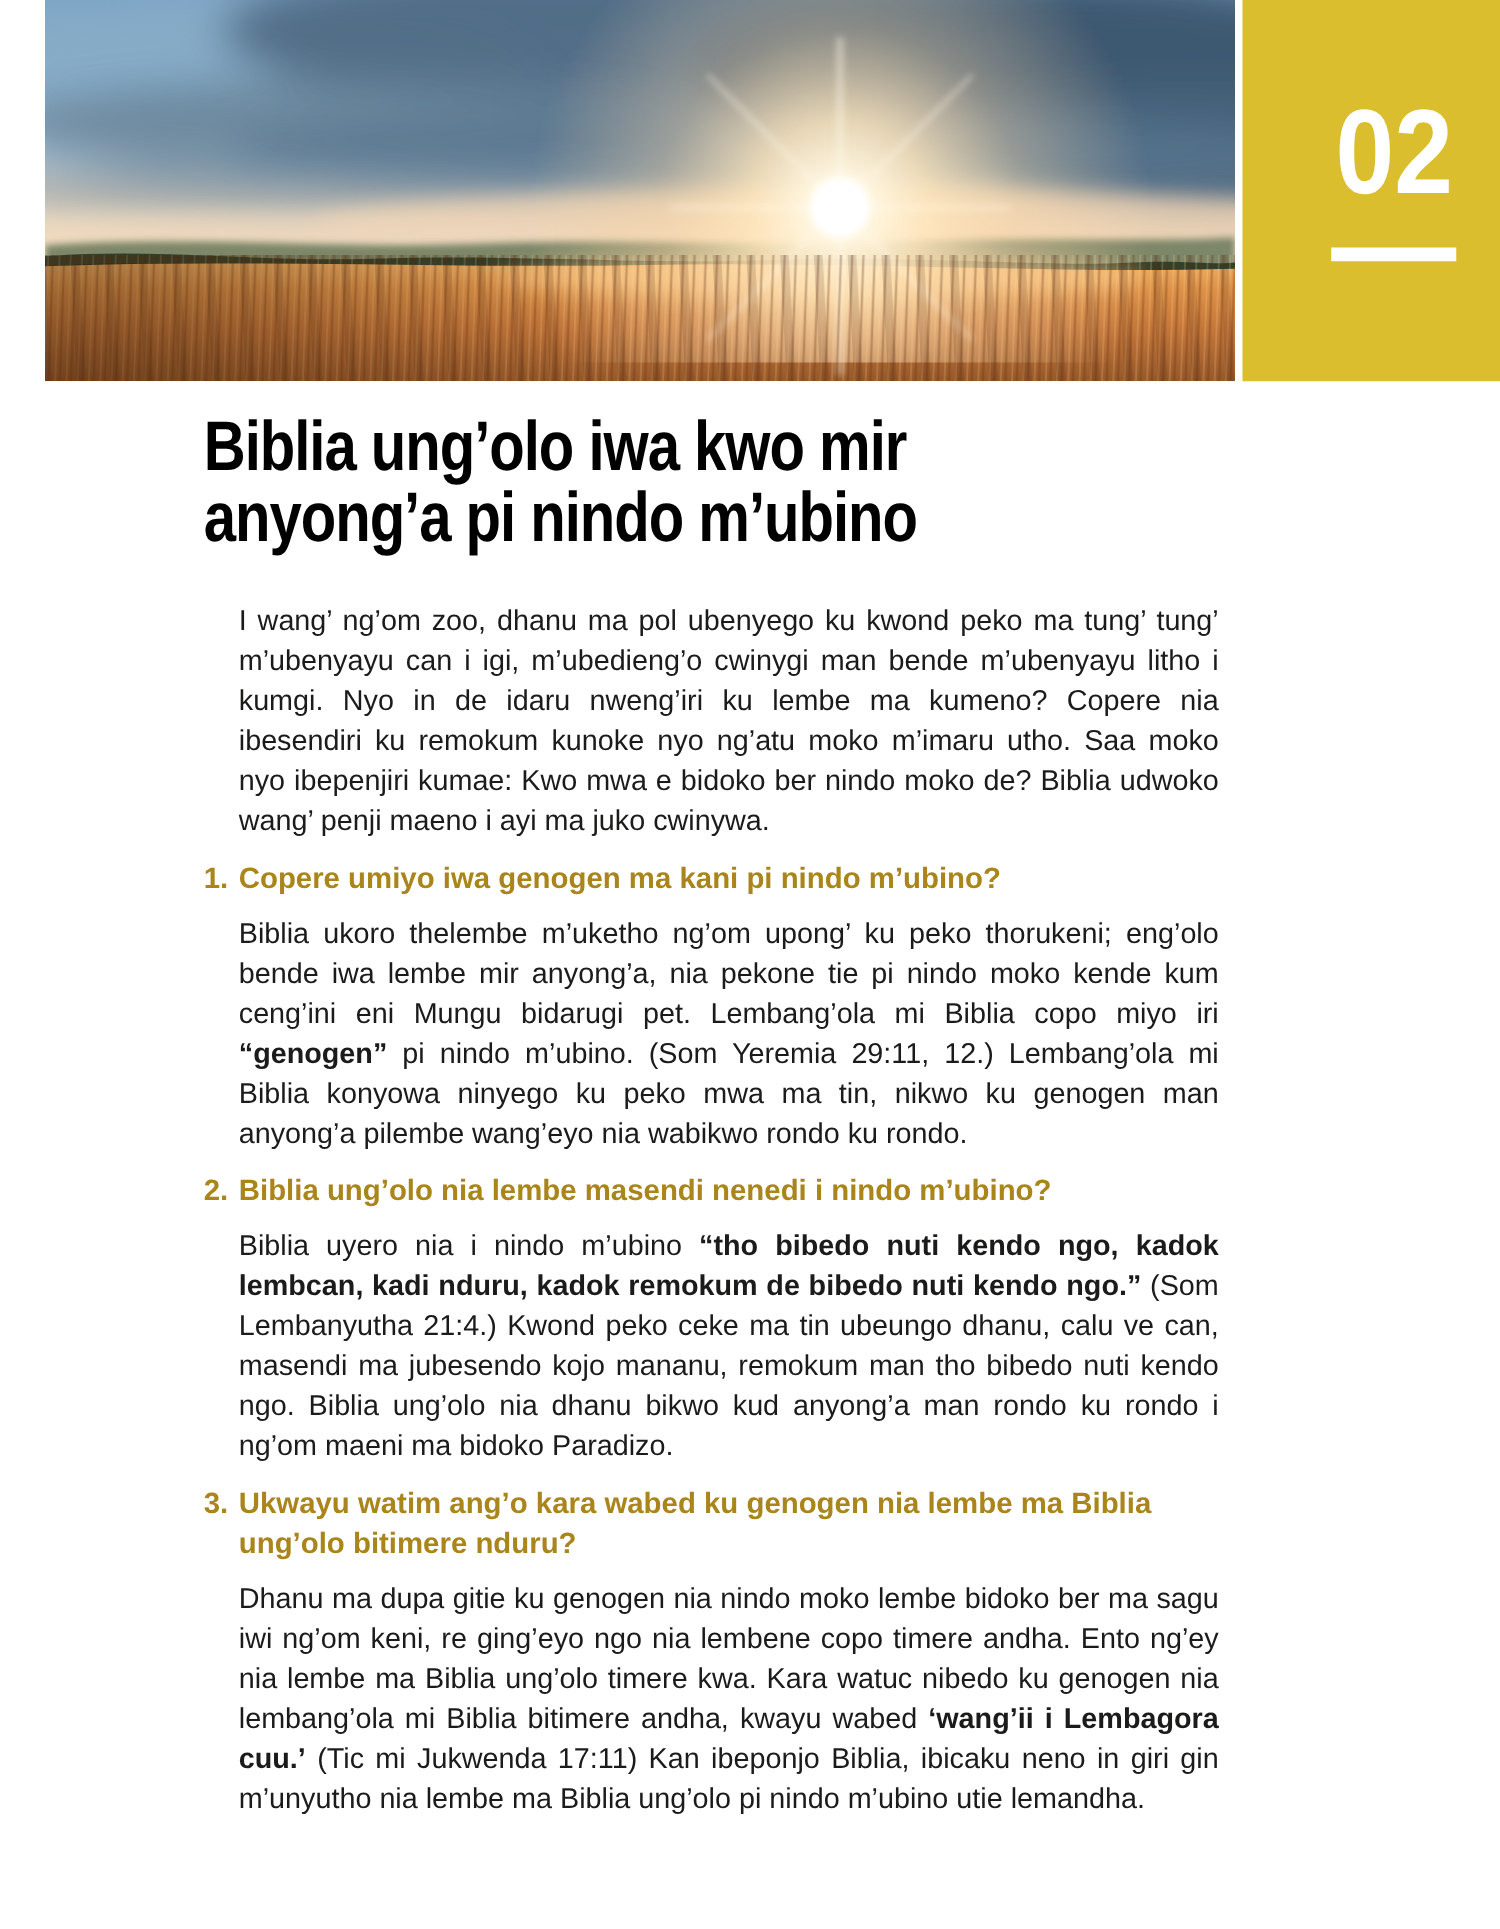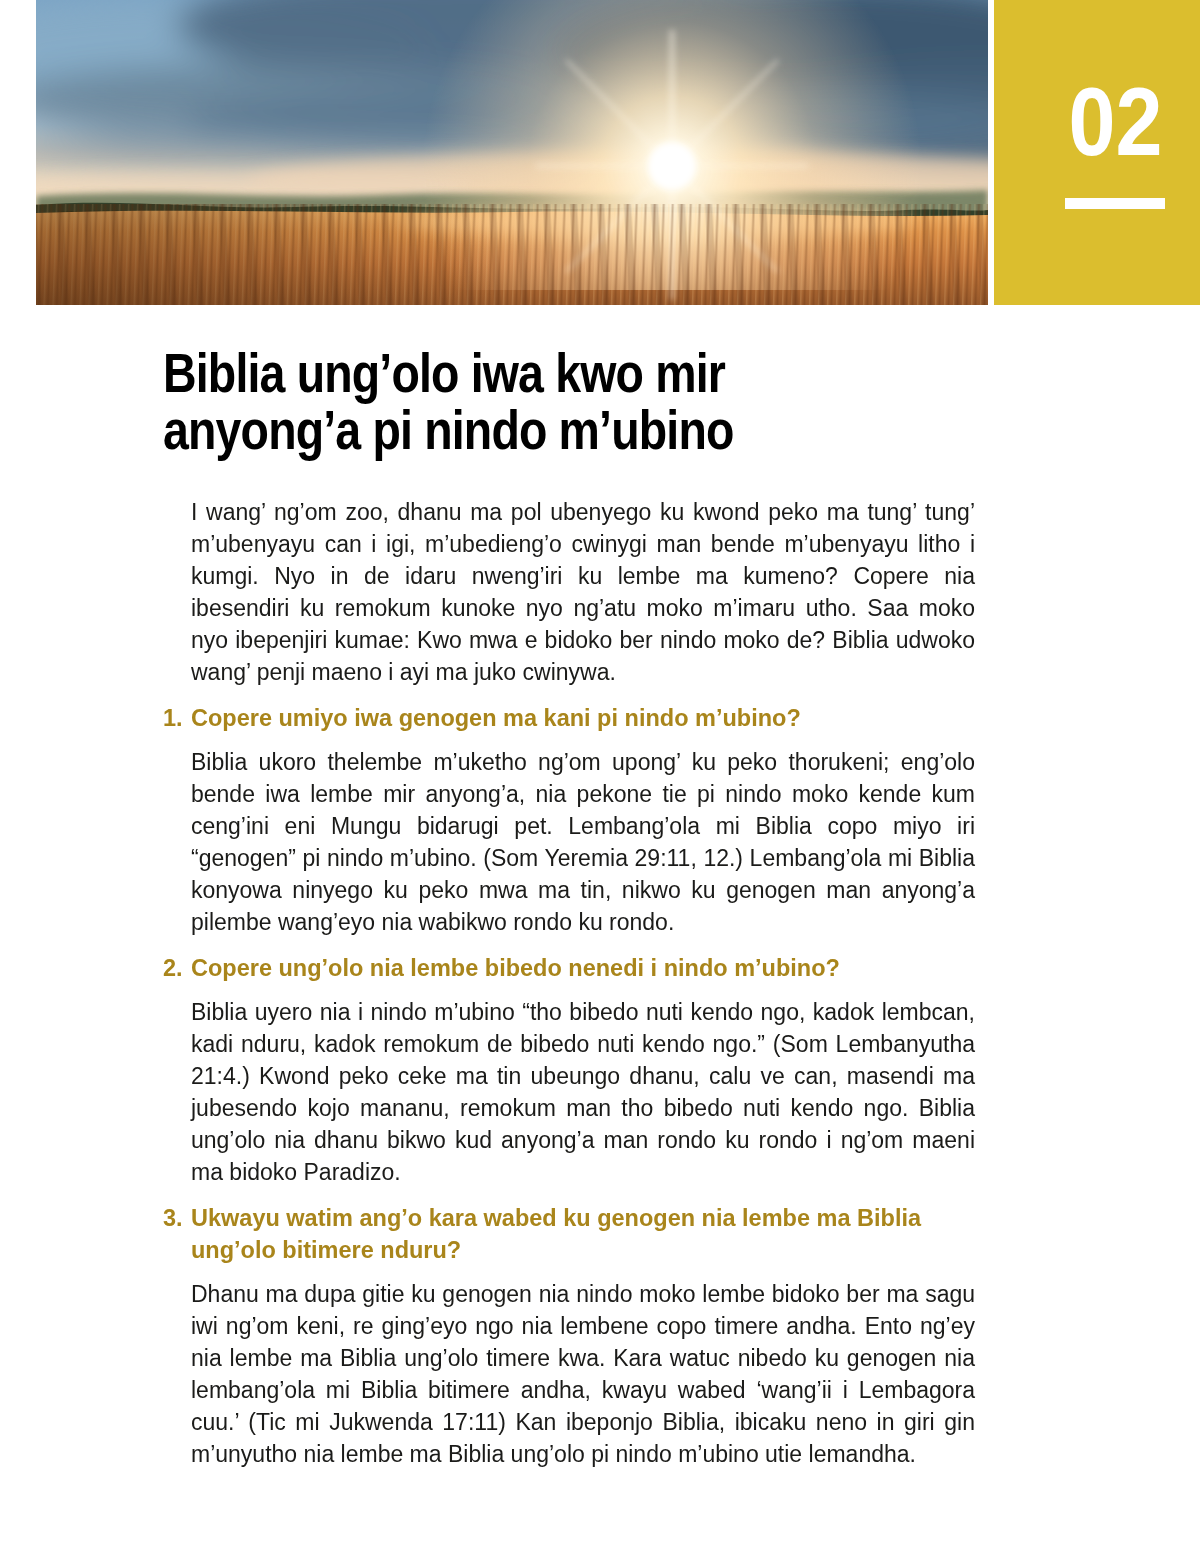--- a/index.html
+++ b/index.html
@@ -18,31 +18,31 @@
     display:flex; flex-direction:column; align-items:center;
   }
   .chapter-number {
     margin-top:74px; font-size:96px; line-height:96px; font-weight:bold;
     color:var(--chapter-text,#ffffff); transform:scaleX(0.88); transform-origin:50% 50%;
   }
   .chapter-underline {
     margin-top:28px; width:100px; height:11px; background:var(--chapter-text,#ffffff);
   }
   
-  .content { position:absolute; top:305px; left:163px; width:812px; padding-top:39px; }
+  .content { position:absolute; top:289px; left:163px; width:812px; padding-top:39px; }
   .title {
     margin:0 0 38px 0; font-size:56px; line-height:57px; font-weight:bold;
     letter-spacing:-1px; color:var(--title-color,#000000);
   }
   .title-line { display:block; transform:scaleX(0.83); transform-origin:0 50%; white-space:nowrap; }
   .body-par {
     margin:12px 0 0 28px; font-size:23px; line-height:32px; text-align:justify;
     color:var(--body-text,#1b1b19);
   }
-  .body-par b { font-weight:normal; }
+  .body-par b { font-weight:bold; }
   .question {
     margin:14px 0 9px 0; padding-left:28px; font-size:23.5px; line-height:32px;
     font-weight:bold; color:var(--heading,#a9851b);
   }
   .q-num { display:inline-block; width:28px; margin-left:-28px; }
 </style>
 </head>
 <body>
 
 <div class="page">
@@ -148,21 +148,21 @@
 
     <section>
       <h2 class="question">
         <span class="q-num">1.</span><span class="q-text">Copere umiyo iwa genogen ma kani pi nindo m’ubino?</span>
       </h2>
       <p class="body-par"><span>Biblia ukoro thelembe m’uketho ng’om upong’ ku peko thorukeni; eng’olo bende iwa lembe mir anyong’a, nia pekone tie pi nindo moko kende kum ceng’ini eni Mungu bidarugi pet. Lembang’ola mi Biblia copo miyo iri </span><b>“genogen”</b><span> pi nindo m’ubino. (Som Yeremia 29:11, 12.) Lembang’ola mi Biblia konyowa ninyego ku peko mwa ma tin, nikwo ku genogen man anyong’a pilembe wang’eyo nia wabikwo rondo ku rondo.</span></p>
     </section>
 
     <section>
       <h2 class="question">
-        <span class="q-num">2.</span><span class="q-text">Copere ung’olo nia lembe bibedo nenedi i nindo m’ubino?</span>
+        <span class="q-num">2.</span><span class="q-text">Biblia ung’olo nia lembe masendi nenedi i nindo m’ubino?</span>
       </h2>
       <p class="body-par"><span>Biblia uyero nia i nindo m’ubino </span><b>“tho bibedo nuti kendo ngo, kadok lembcan, kadi nduru, kadok remokum de bibedo nuti kendo ngo.”</b><span> (Som Lembanyutha 21:4.) Kwond peko ceke ma tin ubeungo dhanu, calu ve can, masendi ma jubesendo kojo mananu, remokum man tho bibedo nuti kendo ngo. Biblia ung’olo nia dhanu bikwo kud anyong’a man rondo ku rondo i ng’om maeni ma bidoko Paradizo.</span></p>
     </section>
 
     <section>
       <h2 class="question">
         <span class="q-num">3.</span><span class="q-text">Ukwayu watim ang’o kara wabed ku genogen nia lembe ma Biblia ung’olo bitimere nduru?</span>
       </h2>
       <p class="body-par"><span>Dhanu ma dupa gitie ku genogen nia nindo moko lembe bidoko ber ma sagu iwi ng’om keni, re ging’eyo ngo nia lembene copo timere andha. Ento ng’ey nia lembe ma Biblia ung’olo timere kwa. Kara watuc nibedo ku genogen nia lembang’ola mi Biblia bitimere andha, kwayu wabed </span><b>‘wang’ii i Lembagora cuu.’</b><span> (Tic mi Jukwenda 17:11) Kan ibeponjo Biblia, ibicaku neno in giri gin m’unyutho nia lembe ma Biblia ung’olo pi nindo m’ubino utie lemandha.</span></p>
     </section>

